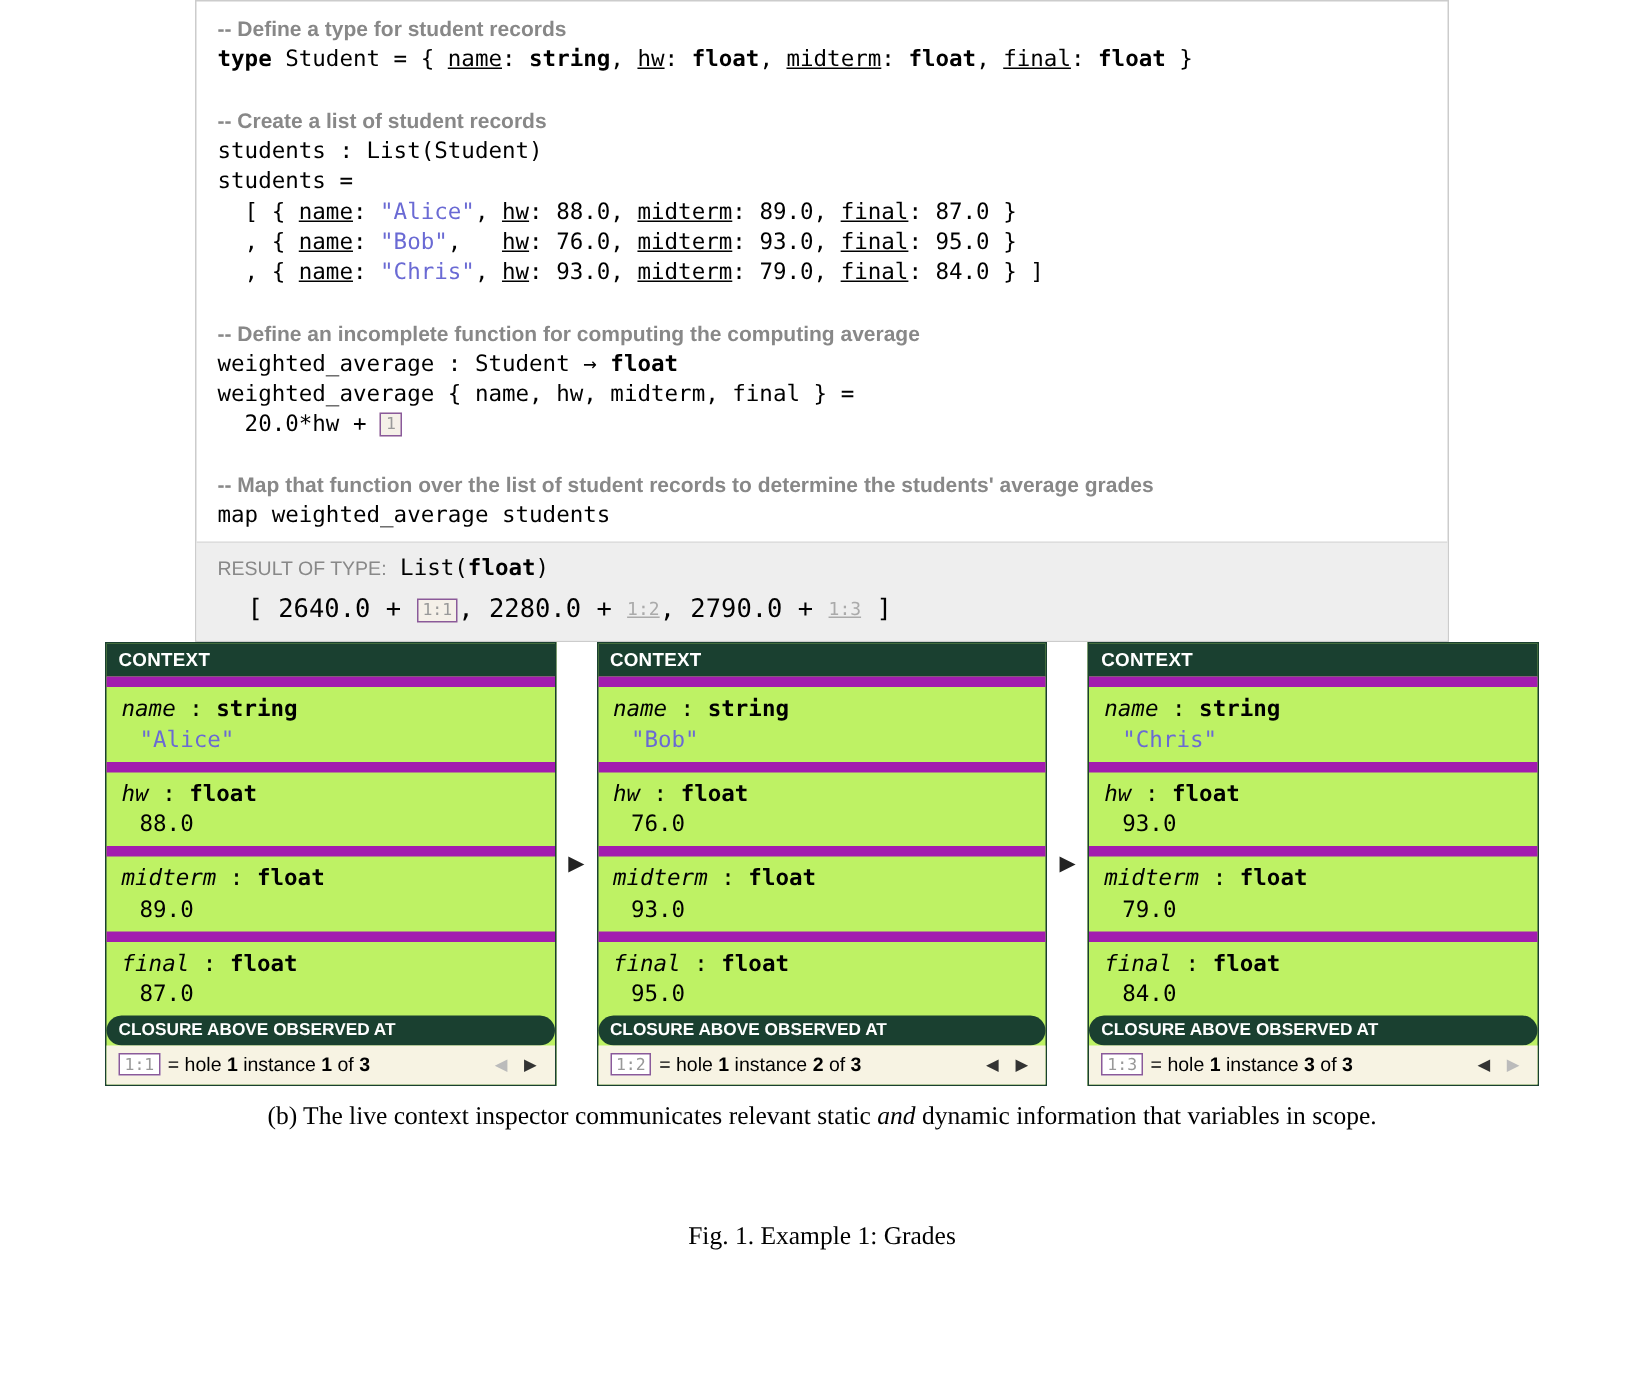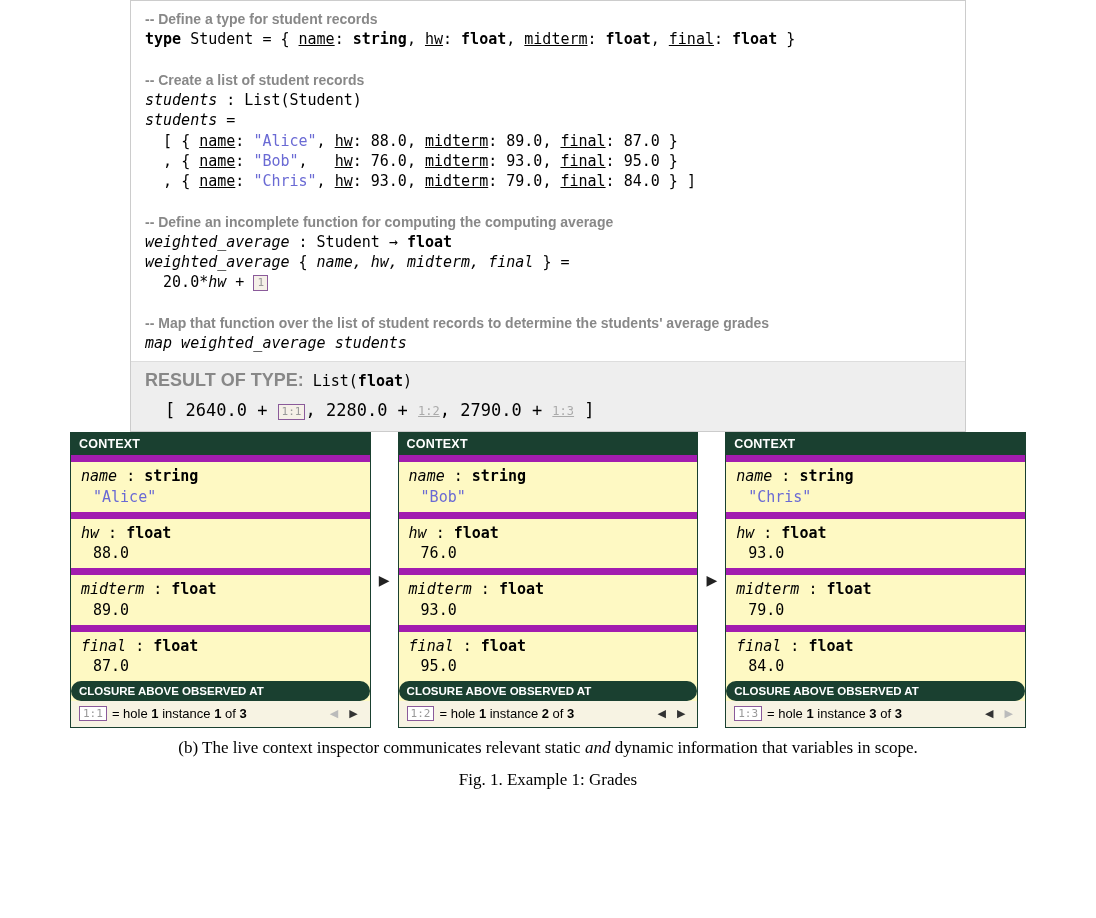--- a/index.html
+++ b/index.html
@@ -24,21 +24,21 @@
     padding: 8px 14px 8px 14px;
   }
   .comment {
     color: #888;
     font-weight: 700;
     font-family: 'Segoe UI', Arial, sans-serif;
     font-size: 14px;
   }
   .kw { font-weight: 700; }
   .ul { text-decoration: underline; }
-  .it { font-style: italic; }
+  .it { }
   .str { color: #6a6ad4; }
   .hole {
     display: inline-block;
     border: 1px solid #8a5a9a;
     background: #f5f0e8;
     color: #999;
     font-size: 11px;
     padding: 0 3px;
     line-height: 14px;
     vertical-align: 1px;
@@ -52,45 +52,46 @@
     font-size: 12px;
     padding: 0;
   }
   .result-panel {
     background: #eee;
     border-top: 1px solid #ddd;
     padding: 6px 14px 10px 14px;
   }
   .result-label {
     color: #888;
-    font-weight: 700;
-    font-family: 'Segoe UI', Arial, sans-serif;
-    font-size: 18px;
+    font-weight: 400;
+    font-family: 'Segoe UI', Arial, sans-serif;
+    font-size: 13px;
   }
   .caption {
     text-align: center;
     font-size: 17px;
     padding: 6px 0 14px 0;
   }
   .fig-caption {
     text-align: center;
     font-size: 17px;
     padding: 8px 0 10px 0;
+    margin-top: 48px;
   }
   .inspectors {
     display: flex;
     justify-content: center;
     align-items: center;
     gap: 6px;
     padding: 0 60px;
   }
   .inspector {
     width: 300px;
     border: 1px solid #1a4030;
-    background: #fef9c3;
+    background: #bef264;
     font-family: 'Consolas','Monaco',monospace;
     font-size: 15px;
   }
   .insp-head {
     background: #1a4030;
     color: #fff;
     font-family: 'Segoe UI', Arial, sans-serif;
     font-weight: 700;
     font-size: 12.5px;
     padding: 4px 8px;

